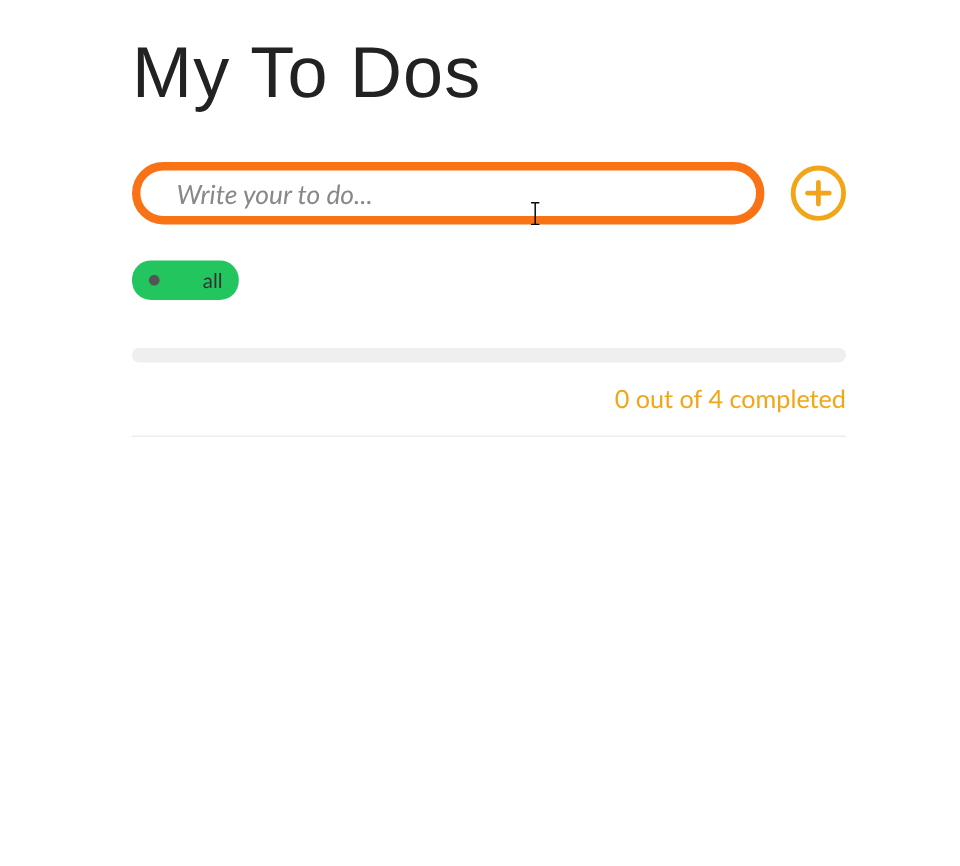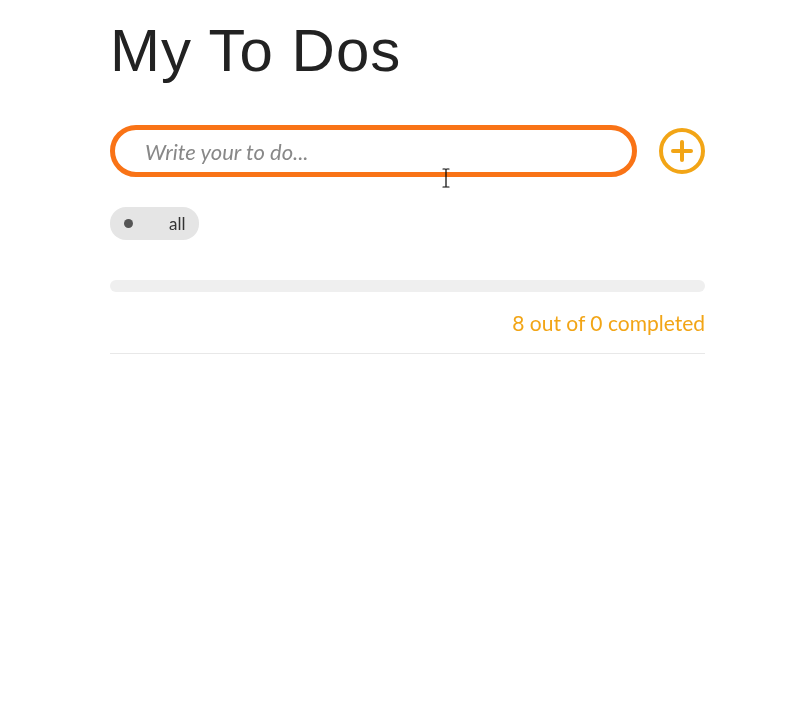--- a/index.html
+++ b/index.html
@@ -4,40 +4,40 @@
 <style>
   * { box-sizing: border-box; margin: 0; padding: 0; }
   html, body {
     width: 800px;
     height: 722px;
     background: #ffffff;
     font-family: "Lato", "Segoe UI", "Helvetica Neue", Arial, sans-serif;
     color: #222;
   }
   .app {
-    padding: 16px 95px 0 110px;
+    padding: 26px 95px 0 110px;
   }
   .title {
     font-size: 60px;
     font-weight: 300;
     letter-spacing: 1px;
     color: #222;
     margin-bottom: 40px;
     font-family: "Segoe UI Light", "Helvetica Neue", Arial, sans-serif;
   }
   .input-row {
     display: flex;
     align-items: center;
     gap: 22px;
     margin-bottom: 30px;
   }
   .todo-input {
     flex: 1;
     height: 52px;
-    border: 5px solid #f97316;
+    border: 7px solid #f97316;
     border-radius: 26px;
     padding: 0 30px;
     font-size: 22px;
     font-family: inherit;
     outline: none;
     color: #333;
     background: #fff;
   }
   .todo-input::placeholder {
     color: #888;
@@ -69,21 +69,21 @@
     padding: 6px 14px;
     border-radius: 16px;
     font-size: 17px;
     cursor: pointer;
     user-select: none;
     color: #333;
   }
   .chip .dot {
     width: 9px; height: 9px; border-radius: 50%; display: inline-block;
   }
-  .chip-all       { background: #e5e5e5; gap: 36px; }
+  .chip-all       { background: #22c55e; gap: 36px; }
   .chip-all .dot  { background: #555; }
   .chip-active    { background: #e0ebf5; }
   .chip-active .dot { background: #1f4f8f; }
   .chip-completed { background: #e4f1e3; }
   .chip-completed .dot { background: #2e6f35; }
 
   .progress-bar {
     width: 100%;
     height: 12px;
     border-radius: 6px;
@@ -127,19 +127,19 @@
 
   <div class="filters">
     <div class="chip chip-all">
       <span class="dot"></span>
       <span>all</span>
     </div>
   </div>
 
   <div class="progress-bar"></div>
 
-  <div class="summary-row">8 out of 0 completed</div>
+  <div class="summary-row">0 out of 4 completed</div>
 
 </div>
 
 <svg class="text-cursor" viewBox="0 0 10 20">
   <path d="M2 1 H4 M6 1 H8 M5 1 V19 M2 19 H4 M6 19 H8" stroke="#000" stroke-width="1.2" fill="none" stroke-linecap="round"></path>
 </svg>
 
 </body></html>

